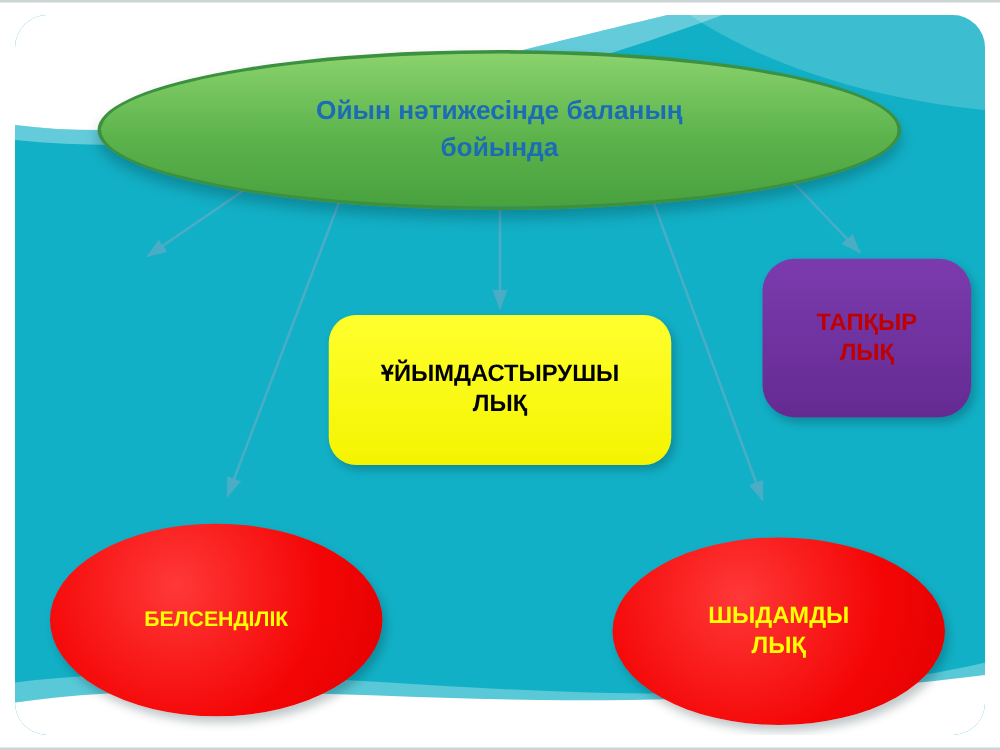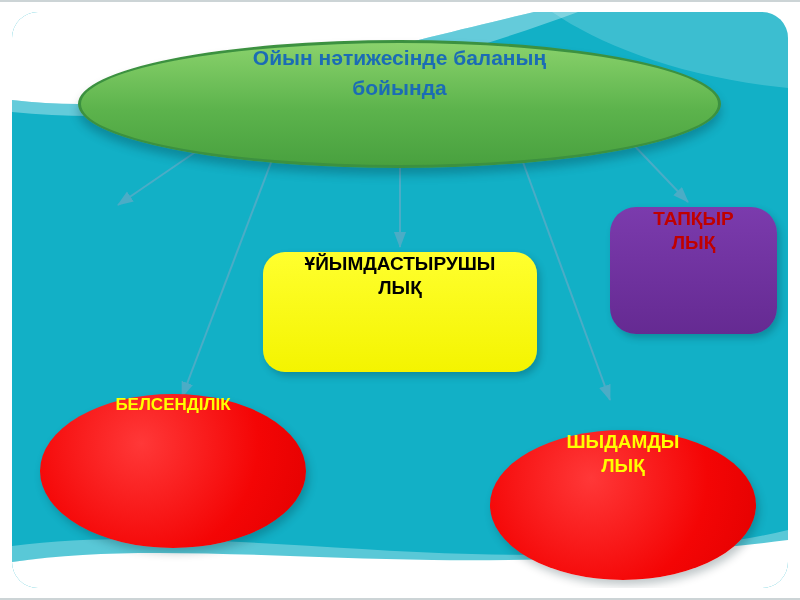--- a/index.html
+++ b/index.html
@@ -8,21 +8,21 @@
     border-top:2px solid #ccd4d6;border-bottom:2px solid #ccd4d6;
     box-sizing:border-box;overflow:hidden;
     font-family:"Liberation Sans", sans-serif;
   }
   #panel{
     position:absolute;left:12px;top:10px;width:776px;height:576px;
     background:#12b0c6;border-radius:26px;overflow:hidden;
   }
   #decor{position:absolute;left:0;top:0;z-index:1;}
   .node{
-    position:absolute;z-index:2;display:flex;justify-content:center;
+    position:absolute;z-index:2;display:flex;align-items:center;justify-content:center;
     text-align:center;font-weight:bold;white-space:pre-line;line-height:1.25;
   }
   #title-ellipse{
     left:66px;top:28px;width:637px;height:122px;border-radius:50%;
     background:linear-gradient(180deg,#8ad26c 0%,#5cb34c 55%,#49a13f 100%);
     border:3px solid #3c9140;
     box-shadow:0 7px 10px rgba(0,40,50,0.28);
     color:#1b6cb5;font-size:21px;line-height:1.45;
   }
   #node-oilanu{
@@ -37,21 +37,21 @@
     box-shadow:3px 4px 7px rgba(0,30,40,0.25);
     color:#000000;font-size:19px;
   }
   #node-tapkyrlyk{
     left:598px;top:195px;width:167px;height:127px;border-radius:26px;
     background:linear-gradient(180deg,#7b3bad 0%,#652a92 100%);
     box-shadow:3px 4px 7px rgba(0,30,40,0.25);
     color:#c00000;font-size:19px;
   }
   #node-belsendilik{
-    left:28px;top:382px;width:266px;height:154px;border-radius:50%;
+    left:28px;top:407px;width:266px;height:154px;border-radius:50%;
     background:radial-gradient(circle at 38% 32%,#ff3838 0%,#f40505 60%,#e00000 100%);
     box-shadow:3px 5px 8px rgba(0,30,40,0.25);
     color:#ffff00;font-size:17px;
   }
   #node-shydamdylyk{
     left:478px;top:418px;width:266px;height:150px;border-radius:50%;
     background:radial-gradient(circle at 38% 32%,#ff3838 0%,#f40505 60%,#e00000 100%);
     box-shadow:3px 5px 8px rgba(0,30,40,0.25);
     color:#ffff00;font-size:19px;
   }

